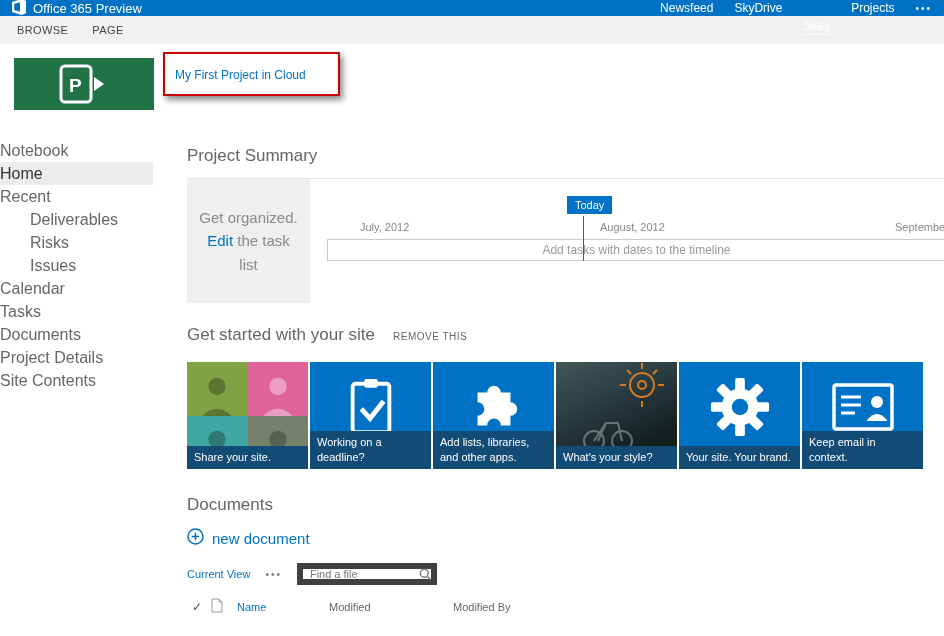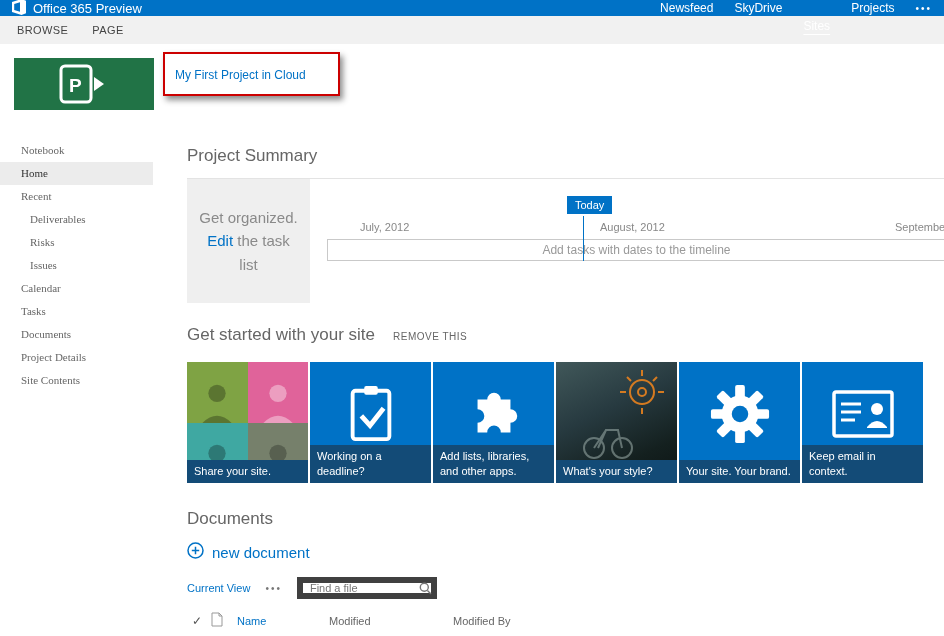--- a/index.html
+++ b/index.html
@@ -21,21 +21,21 @@
 
   
   .site-header{position:relative;height:92px;background:#fff;}
   .logo{position:absolute;left:14px;top:14px;width:140px;height:52px;background:#217346;display:flex;align-items:center;justify-content:center;cursor:pointer;}
   .title-box{position:absolute;left:163px;top:8px;background:#fff;border:2px solid #cc0000;box-shadow:3px 4px 6px rgba(0,0,0,.45);padding:11px 32px 11px 10px;}
   .title-box .site-link{font-size:12px;color:#0072C6;cursor:pointer;white-space:nowrap;}
 
   
   .layout{display:flex;}
   .sidebar{width:153px;flex:none;padding-top:3px;}
-  .nav-item{font-size:11px;color:#666;padding:5px 0 5px 21px;cursor:pointer;line-height:13px;font-family:Liberation Serif, serif;}
+  .nav-item{font-size:16px;color:#666;padding:5px 0 5px 0;cursor:pointer;line-height:13px;}
   .nav-item.active{background:#ececec;color:#333;}
   .nav-item.indent{padding-left:30px;}
   .nav-item.section{cursor:default;}
   .main{flex:1;min-width:0;padding-left:34px;position:relative;overflow:hidden;}
 
   .section-heading{font-size:17px;font-weight:400;color:#666;}
   .summary-heading{margin-top:10px;}
 
   
   .summary{margin-top:12px;border-top:1px solid #e3e3e3;display:flex;height:125px;}
@@ -47,21 +47,21 @@
   .tl-month.m0{left:33px}.tl-month.m1{left:273px}.tl-month.m2{left:568px}
   .today-flag{position:absolute;left:240px;top:17px;background:#0072C6;color:#fff;font-size:11px;padding:3px 8px;z-index:2;}
   .today-line{position:absolute;left:256px;top:37px;width:1px;height:45px;background:#0072C6;z-index:1;}
   .tl-bar{position:absolute;left:0;right:-2px;top:60px;height:22px;border:1px solid #c9c9c9;background:#fff;display:flex;align-items:center;justify-content:center;}
   .tl-bar .tl-ph{font-size:12px;color:#999;}
 
   
   .getstarted-head{margin-top:22px;display:flex;align-items:baseline;gap:18px;}
   .remove-link{font-size:10px;color:#666;letter-spacing:.5px;cursor:pointer;}
   .tiles{display:flex;gap:2px;margin-top:17px;}
-  .tile{width:121px;height:121px;flex:none;position:relative;background:#0072C6;overflow:hidden;cursor:pointer;}
+  .tile{width:121px;height:107px;flex:none;position:relative;background:#0072C6;overflow:hidden;cursor:pointer;}
   .tile-icon{position:absolute;left:0;top:0;right:0;bottom:18px;display:flex;align-items:center;justify-content:center;}
   .tile-caption{position:absolute;left:0;right:0;bottom:0;background:#134B77;color:#fff;font-size:11px;line-height:1.35;padding:4px 7px;}
   .collage{position:absolute;top:0;left:0;right:0;bottom:0;display:grid;grid-template-columns:1fr 1fr;grid-template-rows:1fr 1fr;}
   .collage .q{position:relative;overflow:hidden;}
   .q svg{position:absolute;bottom:-5px;left:50%;transform:translateX(-50%);}
   .q.q1{background:#7FA344}.q.q2{background:#E0639A}.q.q3{background:#3FA8A2}.q.q4{background:#76806B}
   .tile.photo{background:linear-gradient(155deg,#41585a 0%,#273a40 40%,#14201f 75%,#0c1413 100%);}
 
   
   .docs-heading{margin-top:26px;}

